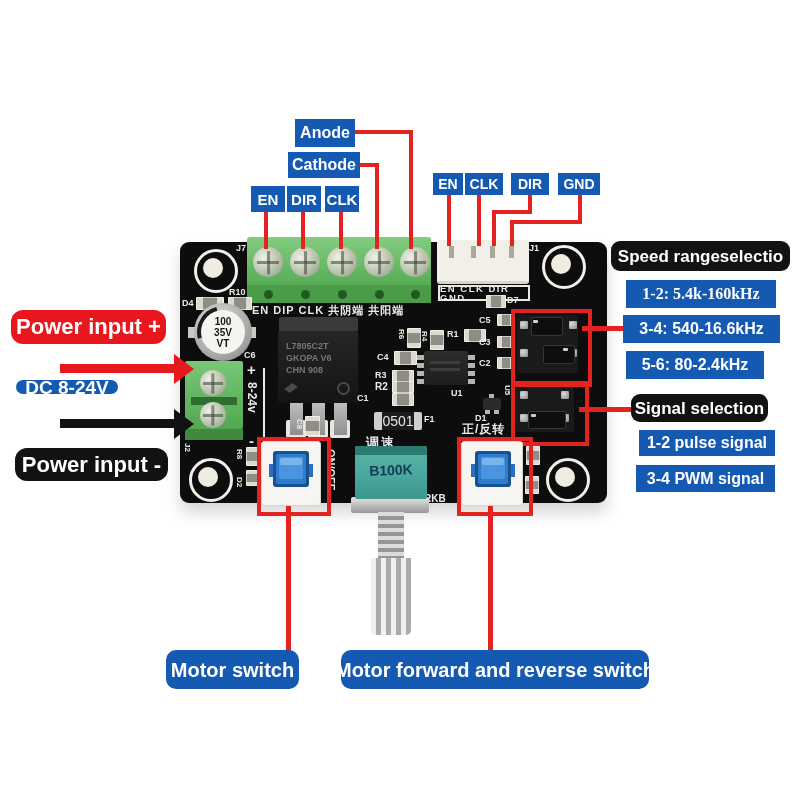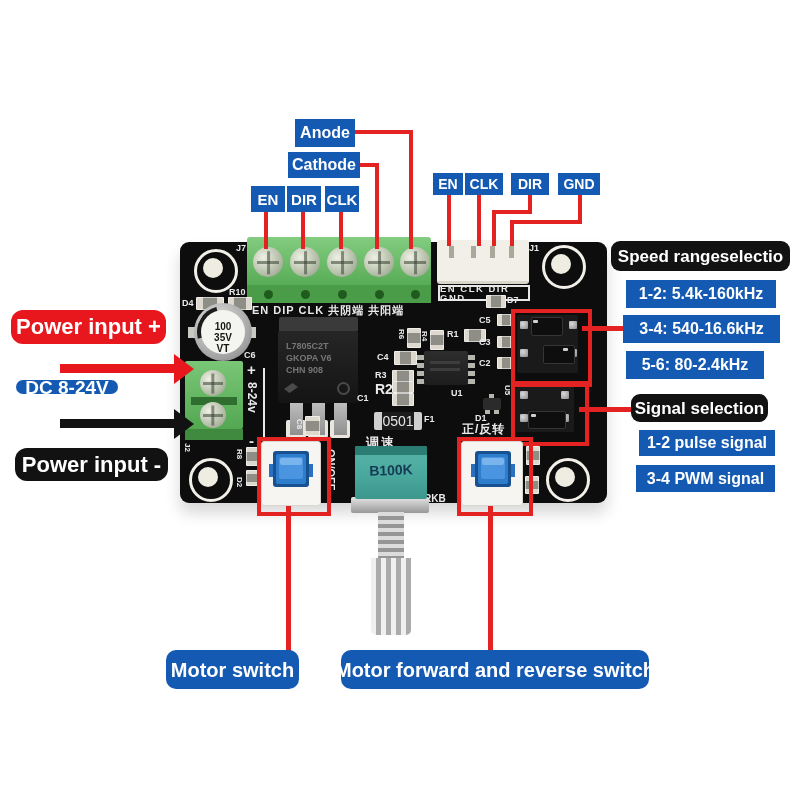--- a/index.html
+++ b/index.html
@@ -103,21 +103,21 @@
   <div class="silk" style="left:529px;top:244px;font-size:9px;">J1</div>
   <div class="silk" style="left:229px;top:288px;font-size:9px;">R10</div>
   <div class="silk" style="left:182px;top:299px;font-size:9px;">D4</div>
   <div class="smd" style="left:196px;top:297px;width:26px;height:11px;"></div>
   <div class="smd" style="left:228px;top:297px;width:22px;height:11px;"></div>
 
   <div class="abs" style="left:188px;top:327px;width:8px;height:11px;background:#c9c9c2;"></div>
   <div class="abs" style="left:248px;top:327px;width:8px;height:11px;background:#c9c9c2;"></div>
   <div class="abs" style="left:194px;top:303px;width:58px;height:58px;border-radius:50%;background:radial-gradient(circle at 40% 35%,#e6e6e6,#9f9f9f 70%,#6f6f6f);"></div>
   <div class="abs" style="left:197px;top:306px;width:52px;height:52px;border-radius:50%;border:5px solid transparent;border-left-color:#1c1c1c;transform:rotate(30deg);box-sizing:border-box;"></div>
-  <div class="abs" style="left:201px;top:310px;width:44px;height:44px;border-radius:50%;background:#f4f4f0;display:flex;flex-direction:column;align-items:center;justify-content:flex-end;color:#151515;font-weight:700;font-size:10px;line-height:11px;">
+  <div class="abs" style="left:201px;top:310px;width:44px;height:44px;border-radius:50%;background:#f4f4f0;display:flex;flex-direction:column;align-items:center;justify-content:center;color:#151515;font-weight:700;font-size:10px;line-height:11px;">
     <span>100</span>
     <span>35V</span>
     <span>VT</span>
   </div>
   <div class="silk" style="left:244px;top:351px;font-size:9px;">C6</div>
 
   <div class="abs" style="left:185px;top:361px;width:58px;height:68px;border-radius:2px;background:linear-gradient(#79c677,#54a852);"></div>
   <div class="abs" style="left:191px;top:397px;width:46px;height:8px;background:#2f6e2e;"></div>
   <div class="screw" style="left:200px;top:370px;width:26px;height:26px;">
       <i></i>
@@ -166,21 +166,21 @@
   <div class="silk vert" style="left:397px;top:329px;font-size:8px;">R6</div>
   <div class="smdv" style="left:407px;top:328px;width:12px;height:18px;"></div>
   <div class="silk vert" style="left:420px;top:331px;font-size:8px;">R4</div>
   <div class="smdv" style="left:430px;top:330px;width:12px;height:18px;"></div>
   <div class="silk" style="left:447px;top:330px;font-size:9px;">R1</div>
   <div class="smd" style="left:464px;top:329px;width:20px;height:11px;"></div>
   <div class="silk" style="left:377px;top:353px;font-size:9px;">C4</div>
   <div class="smd" style="left:394px;top:351px;width:21px;height:12px;"></div>
   <div class="silk" style="left:375px;top:371px;font-size:9px;">R3</div>
   <div class="smd" style="left:392px;top:370px;width:20px;height:10px;"></div>
-  <div class="silk" style="left:375px;top:382px;font-size:14px;">R2</div>
+  <div class="silk" style="left:375px;top:382px;font-size:10px;">R2</div>
   <div class="smd" style="left:392px;top:381px;width:20px;height:10px;"></div>
   <div class="silk" style="left:357px;top:394px;font-size:9px;">C1</div>
   <div class="smd" style="left:392px;top:393px;width:20px;height:11px;"></div>
   <div class="silk vert" style="left:295px;top:419px;font-size:8px;">C8</div>
   <div class="smdv" style="left:305px;top:416px;width:13px;height:18px;"></div>
 
   <div class="abs" style="left:374px;top:412px;width:48px;height:18px;background:linear-gradient(90deg,#cfcfcf 0 8px,#1c1c1c 8px 40px,#cfcfcf 40px);border-radius:2px;display:flex;align-items:center;justify-content:center;">
     <span style="color:#e6e6e6;font-weight:400;font-size:14px;">0501</span>
   </div>
   <div class="silk" style="left:424px;top:415px;font-size:9px;">F1</div>
@@ -298,21 +298,21 @@
   <div class="lbl blue" style="left:433px;top:173px;width:30px;height:22px;font-size:14px;">EN</div>
   <div class="lbl blue" style="left:465px;top:173px;width:38px;height:22px;font-size:14px;">CLK</div>
   <div class="lbl blue" style="left:511px;top:173px;width:38px;height:22px;font-size:14px;">DIR</div>
   <div class="lbl blue" style="left:558px;top:173px;width:42px;height:22px;font-size:14px;">GND</div>
 
   <div class="lbl redbg" style="left:11px;top:310px;width:155px;height:34px;font-size:22px;">Power input +</div>
   <div class="lbl blue" style="left:16px;top:380px;width:102px;height:14px;font-size:19px;border-radius:9px;">DC 8-24V</div>
   <div class="lbl blk" style="left:15px;top:448px;width:153px;height:33px;font-size:22px;border-radius:12px;">Power input -</div>
 
   <div class="lbl blk" style="left:611px;top:241px;width:179px;height:30px;font-size:17px;">Speed rangeselectio</div>
-  <div class="lbl blue" style="left:626px;top:280px;width:150px;height:28px;font-size:16px;">1-2: 5.4k-160kHz</div>
+  <div class="lbl blue" style="left:626px;top:280px;width:150px;height:28px;font-size:16px;font-family:Liberation Serif, serif;">1-2: 5.4k-160kHz</div>
   <div class="lbl blue" style="left:623px;top:315px;width:157px;height:28px;font-size:16px;">3-4: 540-16.6kHz</div>
   <div class="lbl blue" style="left:626px;top:351px;width:138px;height:28px;font-size:16px;">5-6: 80-2.4kHz</div>
   <div class="lbl blk" style="left:631px;top:394px;width:137px;height:28px;font-size:17px;">Signal selection</div>
   <div class="lbl blue" style="left:639px;top:430px;width:136px;height:26px;font-size:16px;">1-2 pulse signal</div>
   <div class="lbl blue" style="left:636px;top:465px;width:139px;height:27px;font-size:16px;">3-4 PWM signal</div>
 
   <div class="lbl blue" style="left:166px;top:650px;width:133px;height:39px;font-size:20px;border-radius:10px;">Motor switch</div>
   <div class="lbl blue" style="left:341px;top:650px;width:308px;height:39px;font-size:20px;border-radius:10px;">Motor forward and reverse switch</div>
 
 </div>

